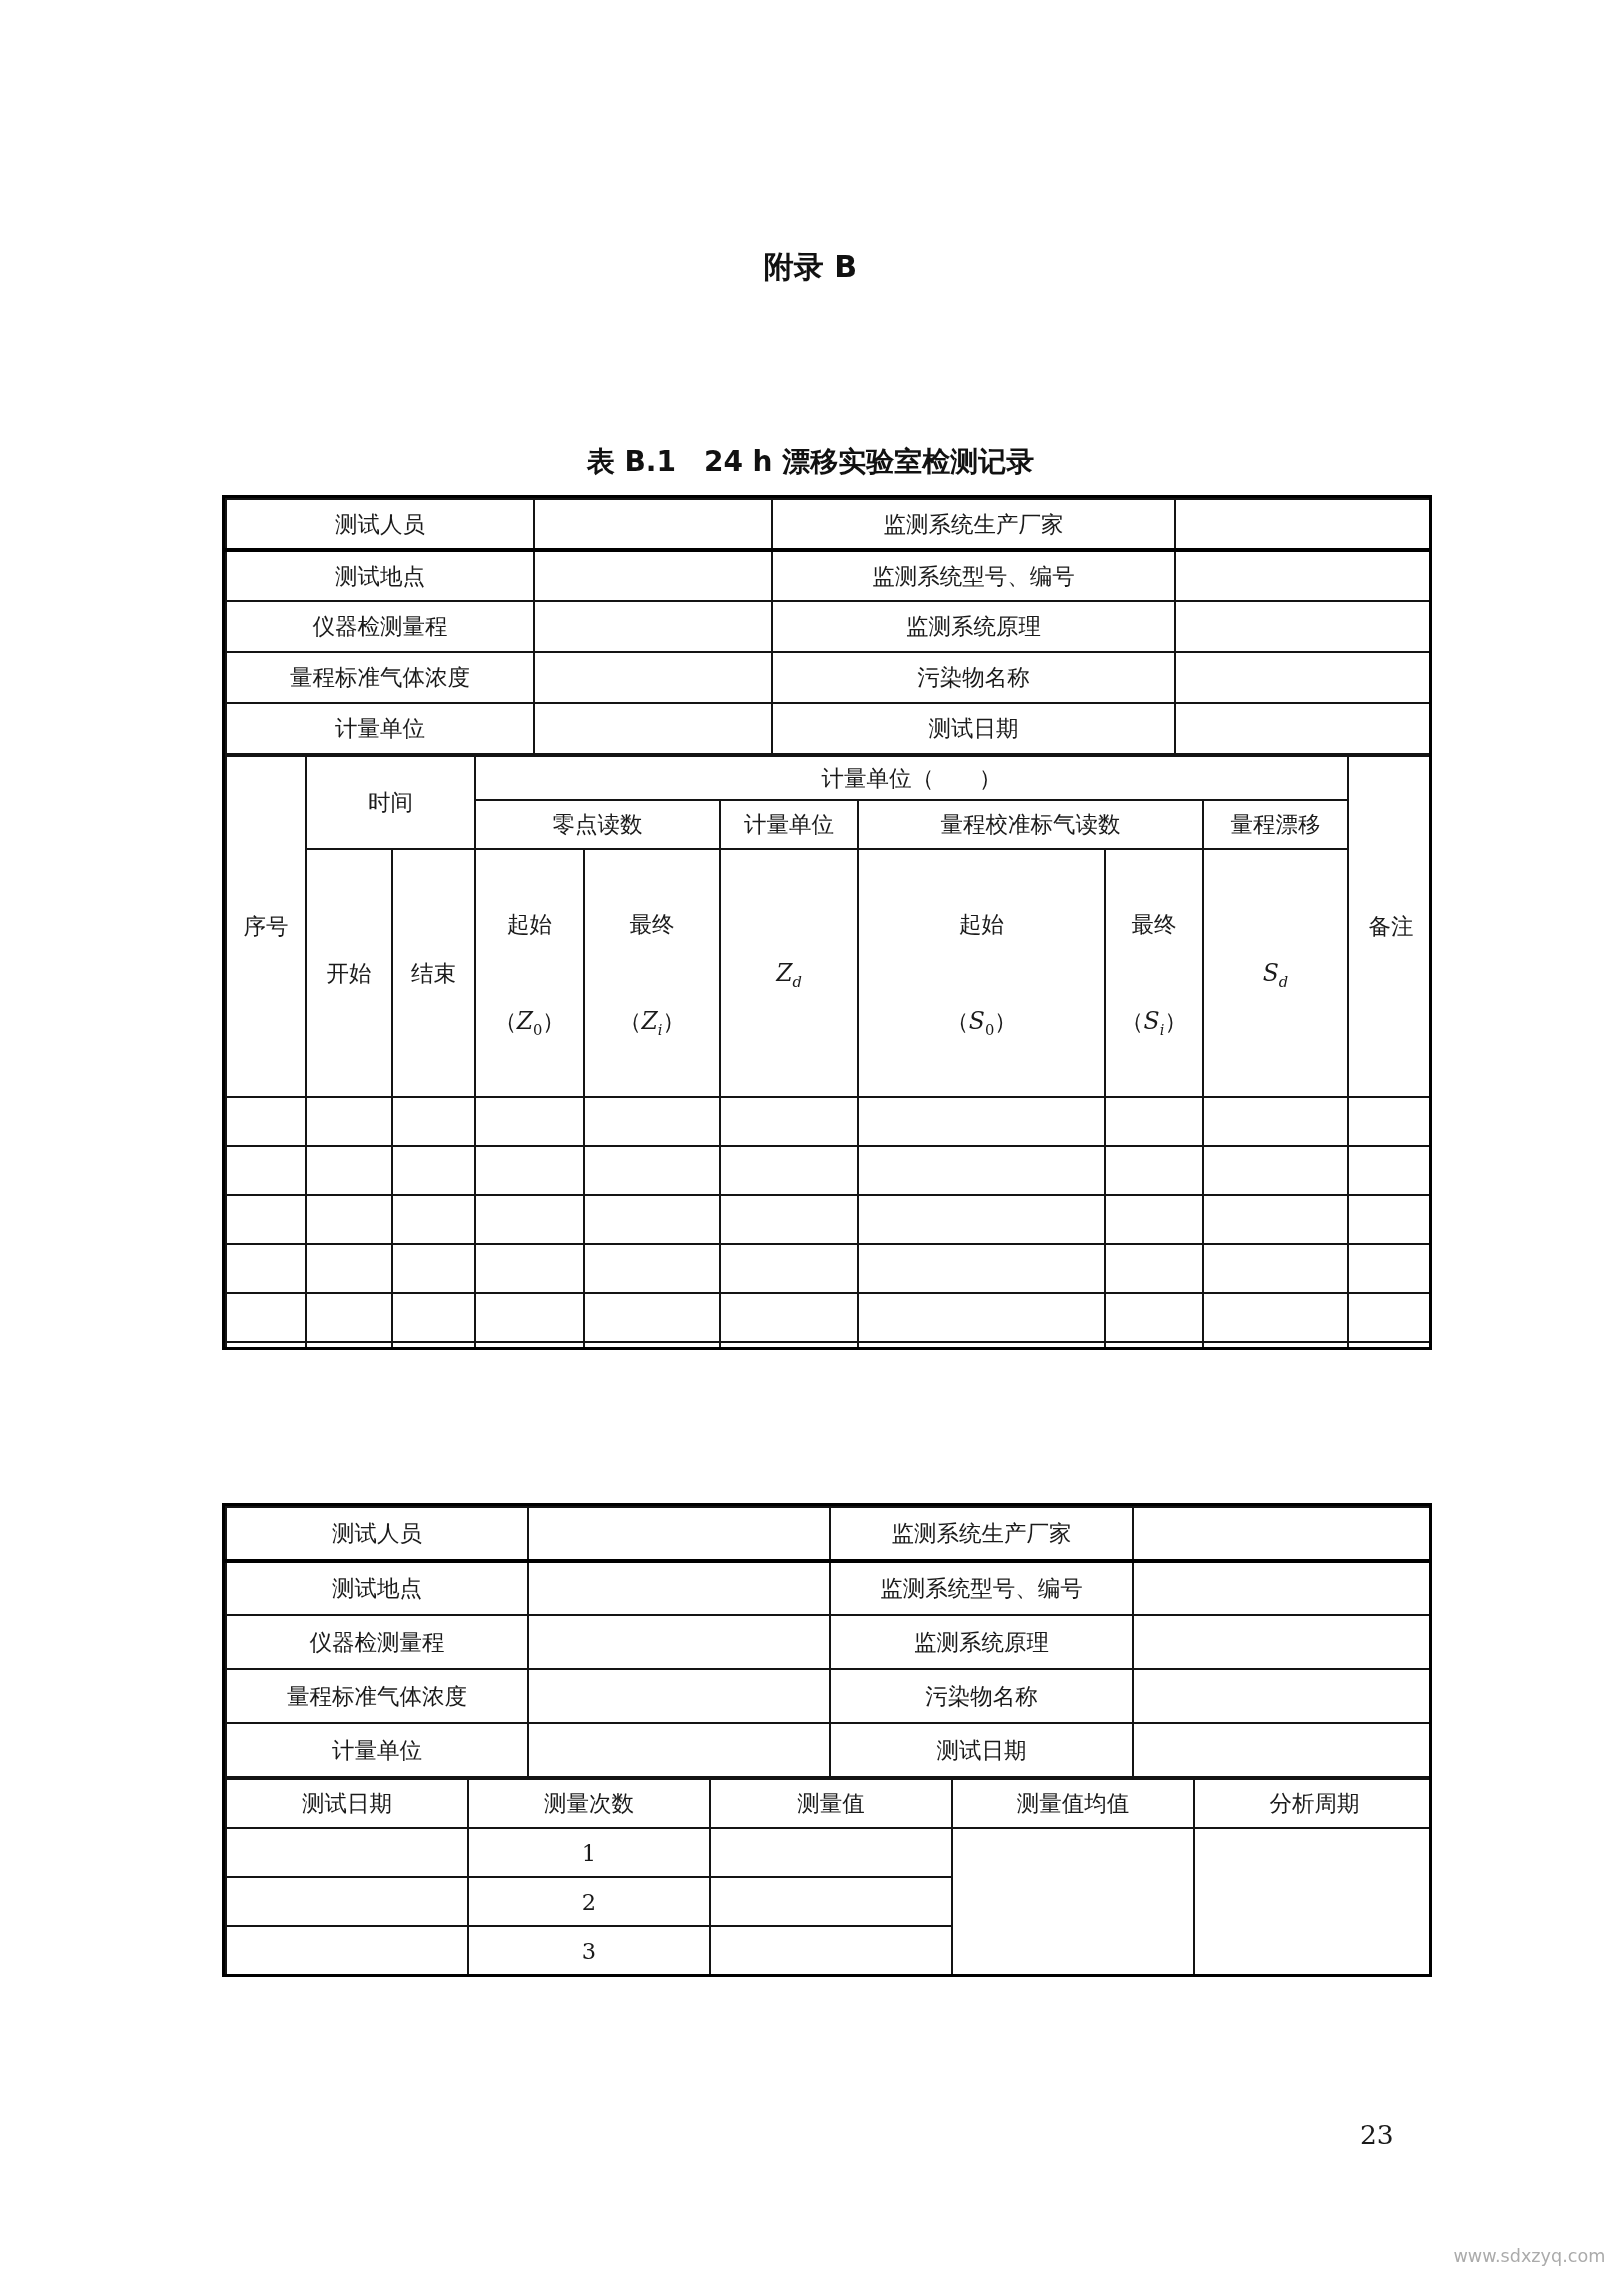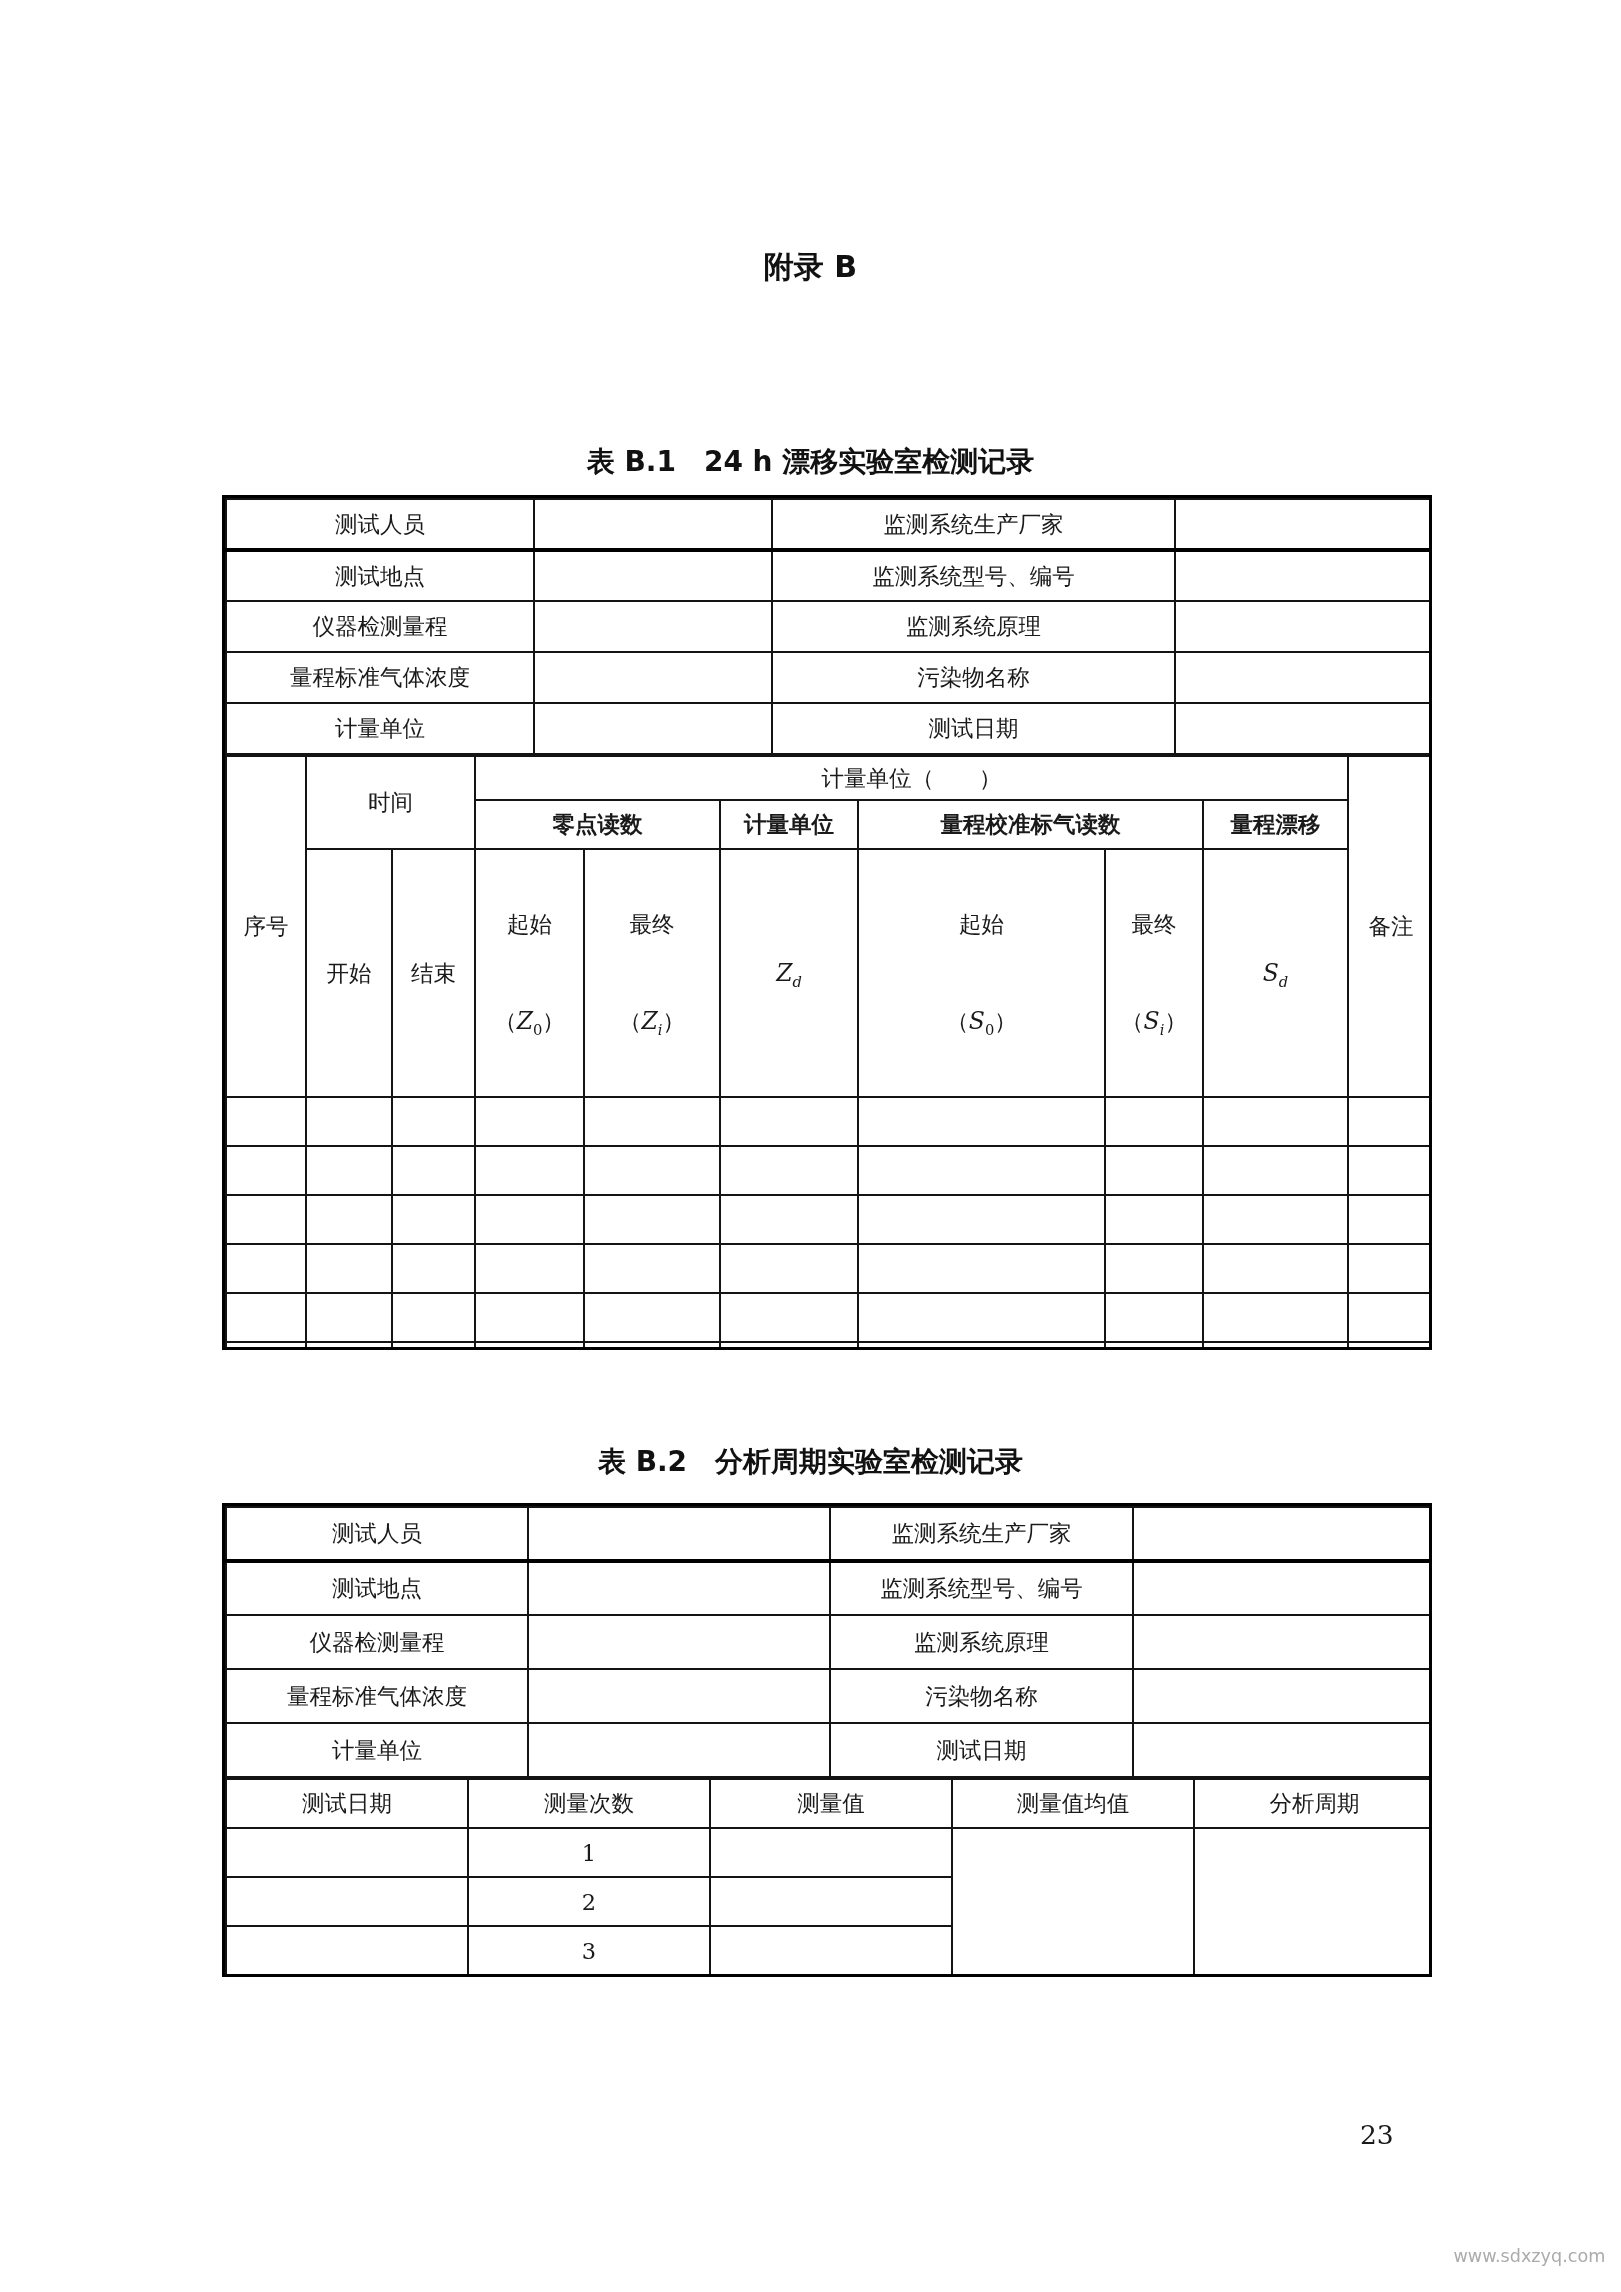--- a/index.html
+++ b/index.html
@@ -36,21 +36,21 @@
   td{
     border:2px solid #141414;
     text-align:center;vertical-align:middle;
     font-size:22.5px;padding:0;overflow:hidden;
     white-space:pre;
   }
   .t1-info tr{height:51px;}
   .t2-info tr{height:54px;}
   tr.sep td{border-bottom:4.9px solid #000;}
   .t1-grid tr.hA{height:44px;}
-  .t1-grid tr.hB{height:49px;font-weight:bold;}
+  .t1-grid tr.hB{height:49px;}
   .t1-grid tr.hC{height:102px;}
   .t1-grid tbody.body-rows tr{height:49px;}
   .t1-grid tr.hC td .ln{line-height:45px;}
   .t2-grid tr{height:49px;}
 
   .sym{font-family:"DejaVu Serif","Liberation Serif",serif;font-style:italic;font-size:23.5px;}
   sub.sb{font-size:14.7px;line-height:0;}
   sub.it{font-style:italic;}
 
   .page-number{
@@ -233,21 +233,20 @@
             <td></td>
             <td></td>
             <td></td>
             <td></td>
             <td></td>
           </tr>
         </tbody>
     </table>
   </div>
 
-  <div class="heading t2-title">表 B.2　分析周期实验室检测记录</div>
 
   <div class="frame frame-b2">
     <table class="t2-info">
       <colgroup>
           <col style="width:302px">
           <col style="width:302px">
           <col style="width:303px">
           <col style="width:303px">
         </colgroup>
       <tbody>

